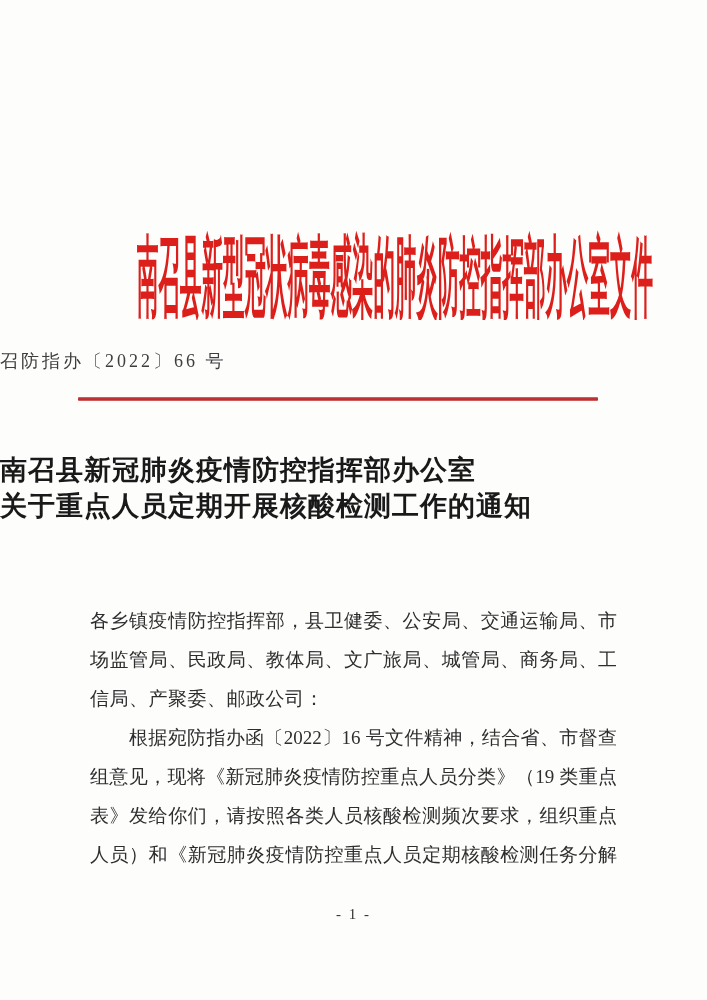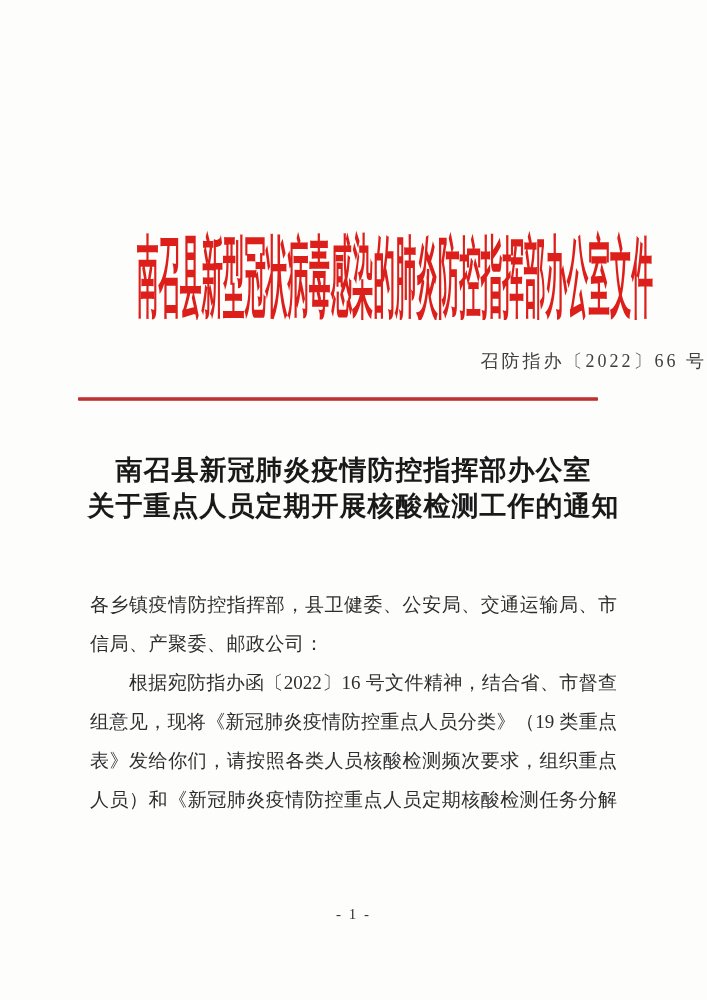--- a/index.html
+++ b/index.html
@@ -27,21 +27,21 @@
     margin-left: 41px;
   }
   .banner-wrap svg { display: block; }
 
   
   .doc-number {
     position: absolute;
     top: 349px;
     left: 0;
     width: 707px;
-    text-align: right;
+    text-align: left;
     font-size: 18px;
     letter-spacing: 3px;
     color: #3d3d3d;
     font-family: "Liberation Serif", "DejaVu Serif", serif;
   }
 
   
   .divider {
     position: absolute;
     top: 397px;
@@ -51,33 +51,32 @@
     background: linear-gradient(to bottom, #dd7b7b 0%, #bf3434 30%, #b93030 70%, #dd7b7b 100%);
     border-radius: 1px;
   }
 
   
   .doc-title {
     position: absolute;
     top: 452px;
     left: 0;
     width: 707px;
-    text-align: center;
     font-weight: bold;
     font-size: 27px;
     line-height: 36px;
     letter-spacing: 1px;
     color: #191919;
     font-family: "Liberation Serif", "DejaVu Serif", serif;
   }
 
   
   .body-block {
     position: absolute;
-    top: 585px;
+    top: 601px;
     left: 90px;
     width: 527px;
     font-size: 19px;
     color: #2e2e2e;
     font-family: "Liberation Serif", "DejaVu Serif", serif;
   }
   .body-line {
     height: 39px;
     line-height: 39px;
     white-space: nowrap;
@@ -121,20 +120,21 @@
 
   <div class="divider"></div>
 
   <div class="doc-title">
     <div>南召县新冠肺炎疫情防控指挥部办公室</div>
     <div>关于重点人员定期开展核酸检测工作的通知</div>
   </div>
 
   <div class="body-block">
     <div class="body-line just">各乡镇疫情防控指挥部，县卫健委、公安局、交通运输局、市</div>
+    <div class="body-line just">场监管局、民政局、教体局、文广旅局、城管局、商务局、工</div>
     <div class="body-line">信局、产聚委、邮政公司：</div>
     <div class="body-line just indent">根据宛防指办函〔2022〕16 号文件精神，结合省、市督查</div>
     <div class="body-line just">组意见，现将《新冠肺炎疫情防控重点人员分类》（19 类重点</div>
     <div class="body-line just">表》发给你们，请按照各类人员核酸检测频次要求，组织重点</div>
     <div class="body-line just">人员）和《新冠肺炎疫情防控重点人员定期核酸检测任务分解</div>
   </div>
 
   <div class="page-number">- 1 -</div>
 
 </div>

